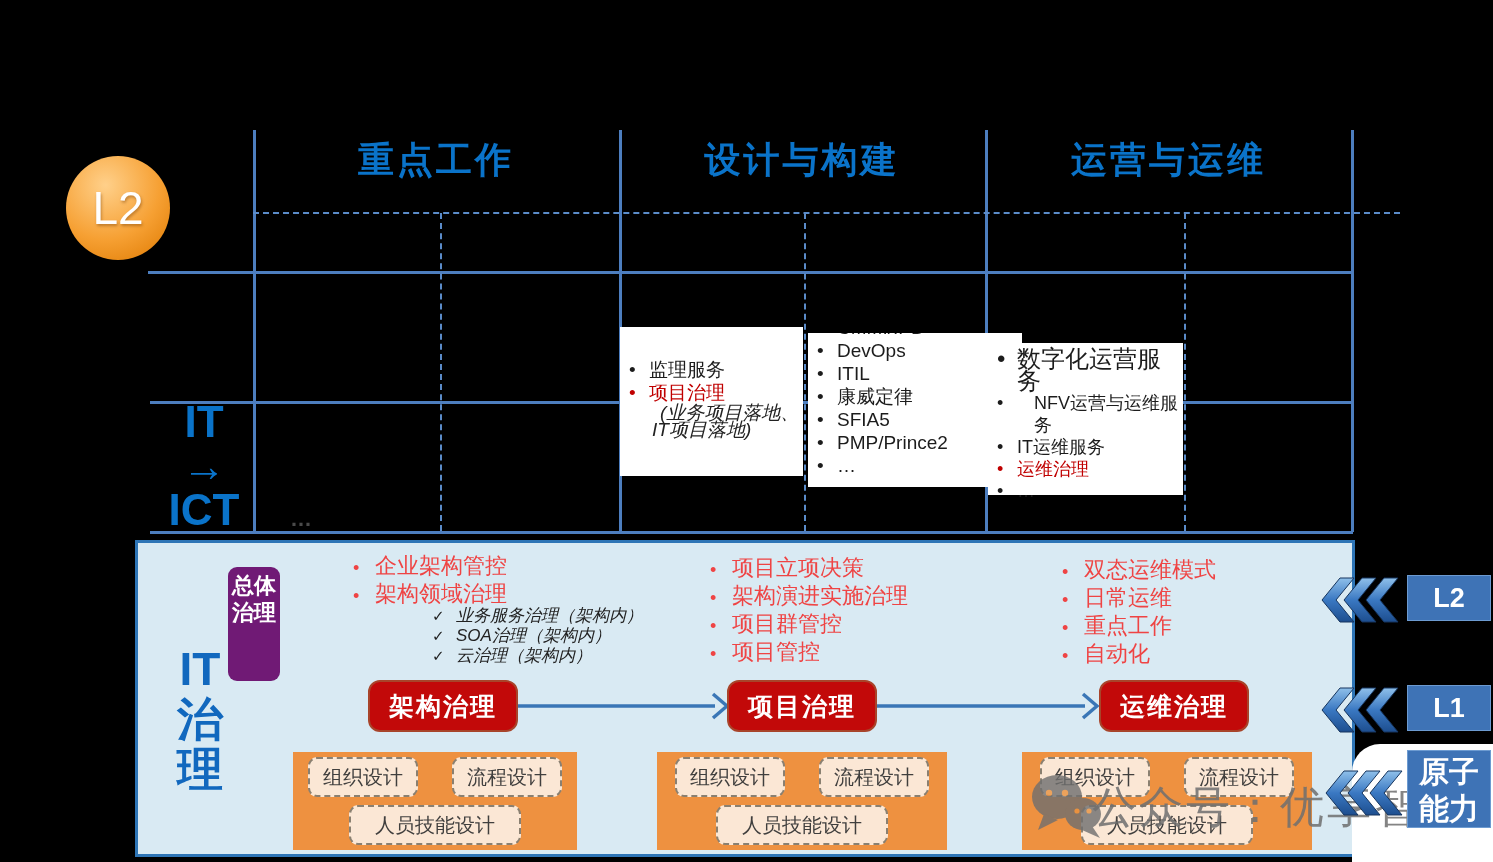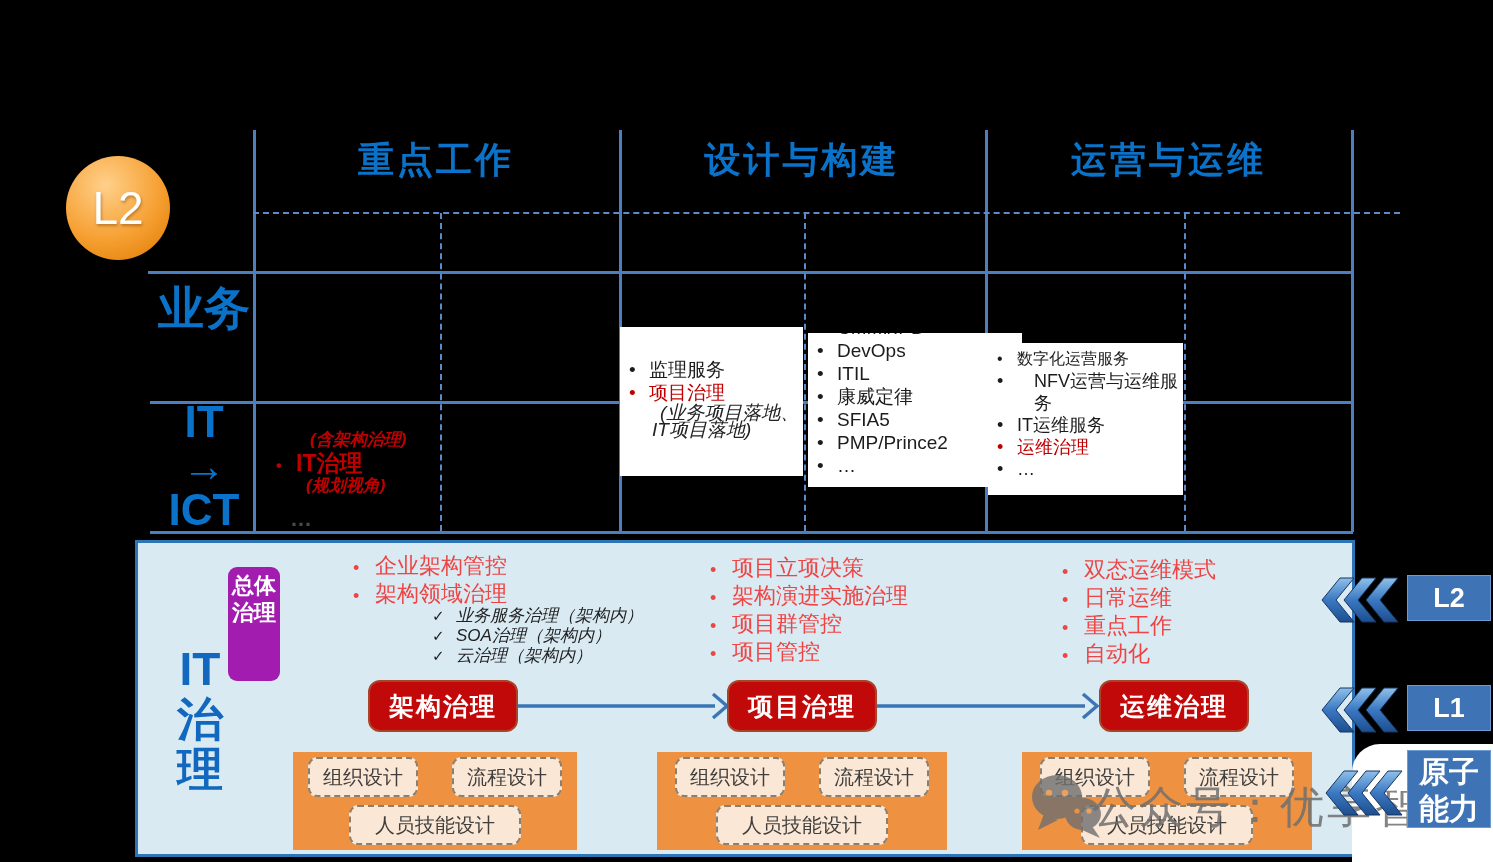--- a/index.html
+++ b/index.html
@@ -23,21 +23,21 @@
   .note-italic{font-style:italic;font-size:19px;line-height:17px;color:#222;}
   
   .plancell{position:absolute;left:268px;top:430px;width:200px;color:#c00000;z-index:2;}
   .plancell .n1{font-size:17px;font-weight:bold;font-style:italic;padding-left:42px;line-height:20px;}
   .plancell .it{font-size:23px;font-weight:bold;line-height:26px;position:relative;padding-left:28px;}
   .plancell .it::before{content:"•";position:absolute;left:8px;font-size:16px;top:3px;}
   .plancell .n2{font-size:17px;font-weight:bold;font-style:italic;padding-left:38px;line-height:20px;}
   
   .panel{position:absolute;left:135px;top:540px;width:1220px;height:317px;background:#d9eaf3;
          border:3px solid #2e75b6;box-sizing:border-box;z-index:2;}
-  .sidered{position:absolute;left:228px;top:567px;width:52px;height:114px;background:#a21caf;
+  .sidered{position:absolute;left:228px;top:567px;width:52px;height:114px;background:#701a75;
            border-radius:9px;z-index:4;color:#fff;font-weight:bold;font-size:22px;line-height:27px;
            text-align:center;word-break:break-all;padding-top:5px;box-sizing:border-box;}
   .itgov{position:absolute;left:152px;top:644px;width:96px;text-align:center;color:#1168be;
          font-weight:bold;font-size:46px;line-height:50px;z-index:4;}
   .plist{position:absolute;list-style:none;margin:0;padding:0;z-index:3;color:#ef4444;}
   .plist li{position:relative;padding-left:28px;font-size:22px;line-height:28px;}
   .plist li::before{content:"•";position:absolute;left:6px;font-size:18px;top:2px;}
   .checks{position:absolute;list-style:none;margin:0;padding:0;z-index:3;color:#222;}
   .checks li{position:relative;padding-left:28px;font-size:17px;line-height:20px;font-style:italic;}
   .checks li::before{content:"✓";position:absolute;left:4px;font-style:normal;font-size:15px;}
@@ -82,32 +82,26 @@
   <div class="hline" style="left:150px;top:531px;width:1203px;"></div>
   <div class="hdash" style="left:253px;top:212px;width:1147px;"></div>
   <div class="vdash" style="left:440px;top:213px;height:318px;"></div>
   <div class="vdash" style="left:804px;top:213px;height:318px;"></div>
   <div class="vdash" style="left:1184px;top:213px;height:318px;"></div>
 
   <div class="colhdr" style="left:253px;">重点工作</div>
   <div class="colhdr" style="left:619px;">设计与构建</div>
   <div class="colhdr" style="left:985px;width:367px;">运营与运维</div>
 
-  <div class="rowlbl" style="top:282px;font-size:46px;line-height:53px;word-break:break-all;">业务</div>
   <div class="rowlbl" style="top:400px;font-size:44px;line-height:44px;">
     <div>IT</div>
     <div>→</div>
     <div>ICT</div>
   </div>
 
-  <div class="plancell">
-    <div class="n1">(含架构治理)</div>
-    <div class="it">IT治理</div>
-    <div class="n2">(规划视角)</div>
-  </div>
   <div class="ellip">…</div>
 
   <div class="wbox" style="left:620px;top:327px;width:183px;height:149px;padding-top:31px;box-sizing:border-box;">
     <ul>
       <li>监理服务</li>
       <li class="red">项目治理</li>
     </ul>
     <div class="note-italic" style="padding-left:40px;">(业务项目落地、</div>
     <div class="note-italic" style="padding-left:32px;">IT项目落地)</div>
   </div>
@@ -119,21 +113,21 @@
       <li>ITIL</li>
       <li>康威定律</li>
       <li>SFIA5</li>
       <li>PMP/Prince2</li>
       <li>…</li>
     </ul>
   </div>
 
   <div class="wbox" style="left:988px;top:343px;width:195px;height:152px;padding-top:5px;box-sizing:border-box;">
     <ul>
-      <li style="font-size:16px;line-height:22px;max-width:172px;">数字化运营服务</li>
+      <li style="font-size:24px;line-height:22px;max-width:172px;">数字化运营服务</li>
       <li style="font-size:18px;line-height:22px;max-width:165px;padding-left:46px;">NFV运营与运维服务</li>
       <li style="font-size:18px;line-height:22px;">IT运维服务</li>
       <li class="red" style="font-size:18px;line-height:22px;">运维治理</li>
       <li style="font-size:18px;line-height:22px;">…</li>
     </ul>
   </div>
 
   <div class="badge">L2</div>
 
   <div class="panel"></div>

